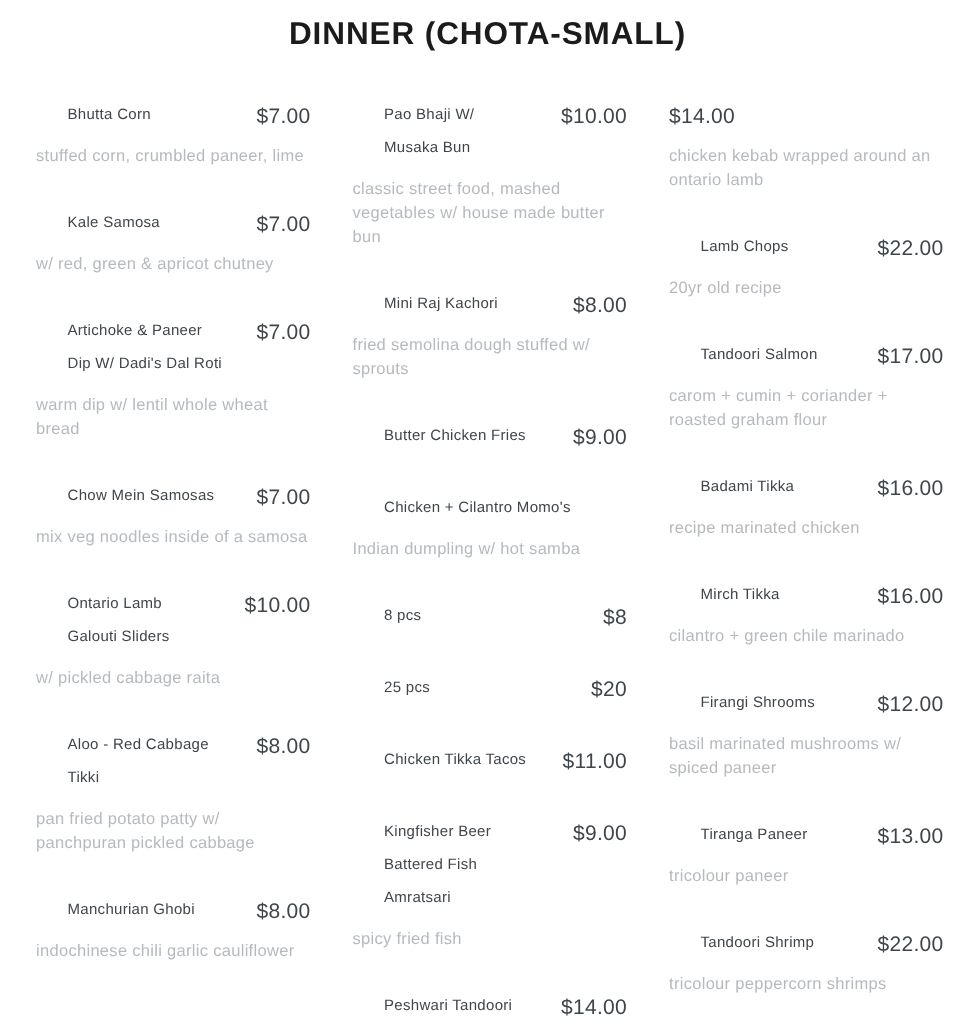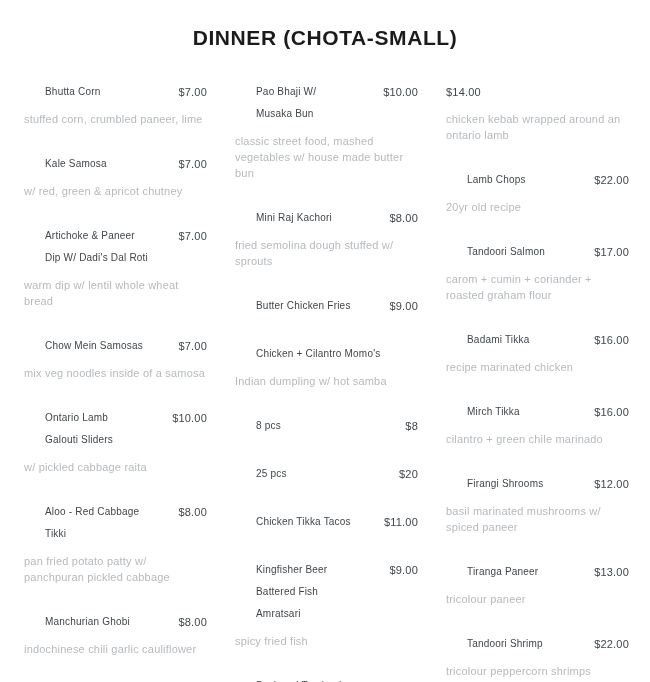--- a/index.html
+++ b/index.html
@@ -11,21 +11,21 @@
   body {
     height: 682px;
     overflow: hidden;
   }
   .page-title {
     text-align: center;
     font-size: 21px;
     font-weight: 700;
     color: #1b1b1b;
     letter-spacing: 0.6px;
-    padding-top: 26px;
+    padding-top: 11px;
   }
   .menu-grid {
     display: grid;
     grid-template-columns: 1fr 1fr 1fr;
     column-gap: 28px;
     padding: 0 21px 0 24px;
     margin-top: 31px;
   }
   .menu-column { min-width: 0; }
   .item { margin-bottom: 26px; }
@@ -37,21 +37,21 @@
   .item-name {
     flex: 1;
     font-size: 10px;
     line-height: 22px;
     color: #3f464b;
     letter-spacing: 0.2px;
     white-space: pre-line;
     margin-left: 21px;
   }
   .item-price {
-    font-size: 11px;
+    font-size: 14px;
     line-height: 22px;
     color: #3f464b;
     letter-spacing: 0.2px;
     white-space: nowrap;
   }
   .item-desc {
     margin-top: 8px;
     font-size: 11px;
     line-height: 16px;
     color: #b5babe;

